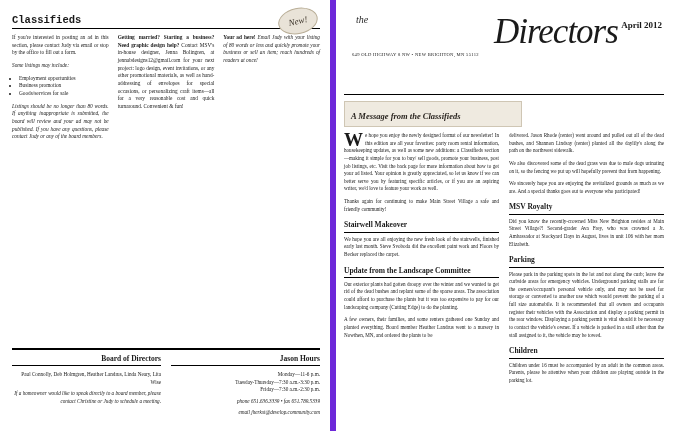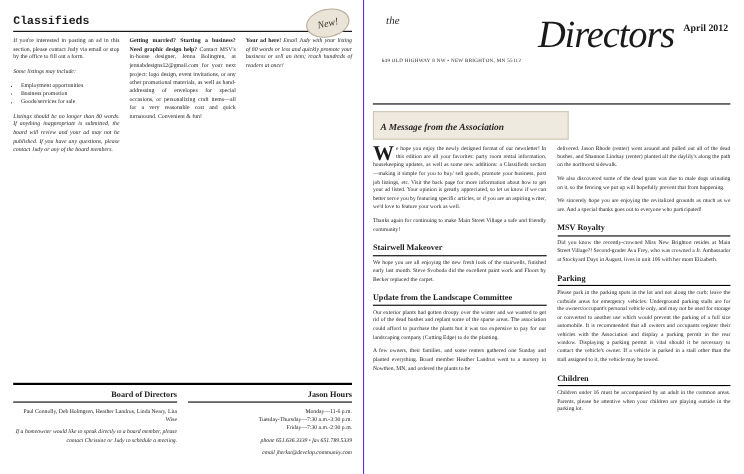--- a/index.html
+++ b/index.html
@@ -81,21 +81,21 @@
     font-size: 5.2px; line-height: 1.45;
   }
   .box-body p { margin: 0 0 4px 0; }
   .box-body .italic { font-style: italic; }
 
   
   .right-page {
     width: 346px; height: 431px;
     padding: 10px 12px 8px 8px;
     position: relative;
-    border-left: 1px solid #6d28d9;
+    border-left: 6px solid #6d28d9;
   }
   .masthead {
     display:flex; align-items: flex-start;
     position: relative;
     height: 46px;
   }
   .mast-the {
     font-family: "Liberation Serif", serif;
     font-style: italic;
     font-size: 10px;
@@ -244,21 +244,21 @@
 
     <div class="masthead">
       <div class="mast-the">the</div>
       <div class="mast-villager">Directors</div>
       <div class="mast-date">April 2012</div>
       <div class="mast-addr">649 OLD HIGHWAY 8 NW • NEW BRIGHTON, MN 55112</div>
     </div>
     <div class="mast-rule"></div>
 
     <div class="assoc-banner">
-      <span>A Message from the Association</span>
+      <span>A Message from the Classifieds</span>
     </div>
 
     <div class="two-col">
 
       <div class="col">
         <p class="dropcap">We hope you enjoy the newly designed format of our newsletter! In this edition are all your favorites: party room rental information, housekeeping updates, as well as some new additions: a Classifieds section—making it simple for you to buy/ sell goods, promote your business, post job listings, etc. Visit the back page for more information about how to get your ad listed. Your opinion is greatly appreciated, so let us know if we can better serve you by featuring specific articles, or if you are an aspiring writer, we'd love to feature your work as well.</p>
         <p>Thanks again for continuing to make Main Street Village a safe and friendly community!</p>
 
         <div class="sec-head">Stairwell Makeover</div>
         <div class="sec-rule"></div>

